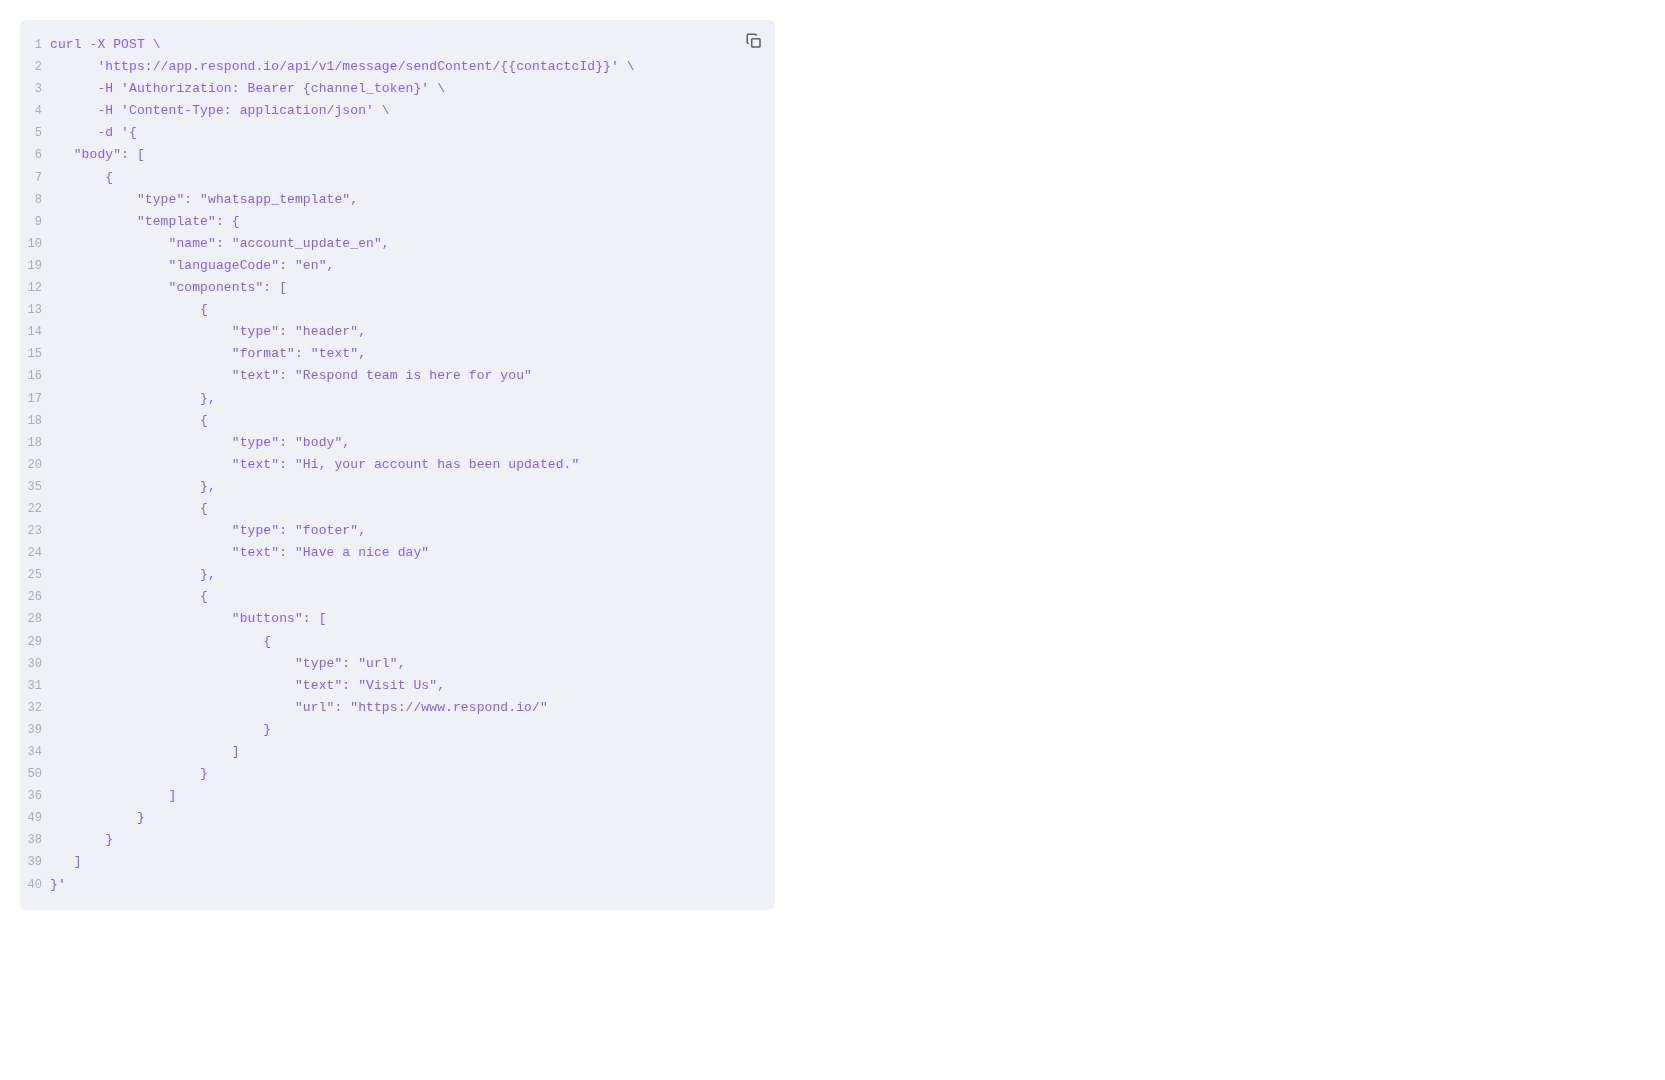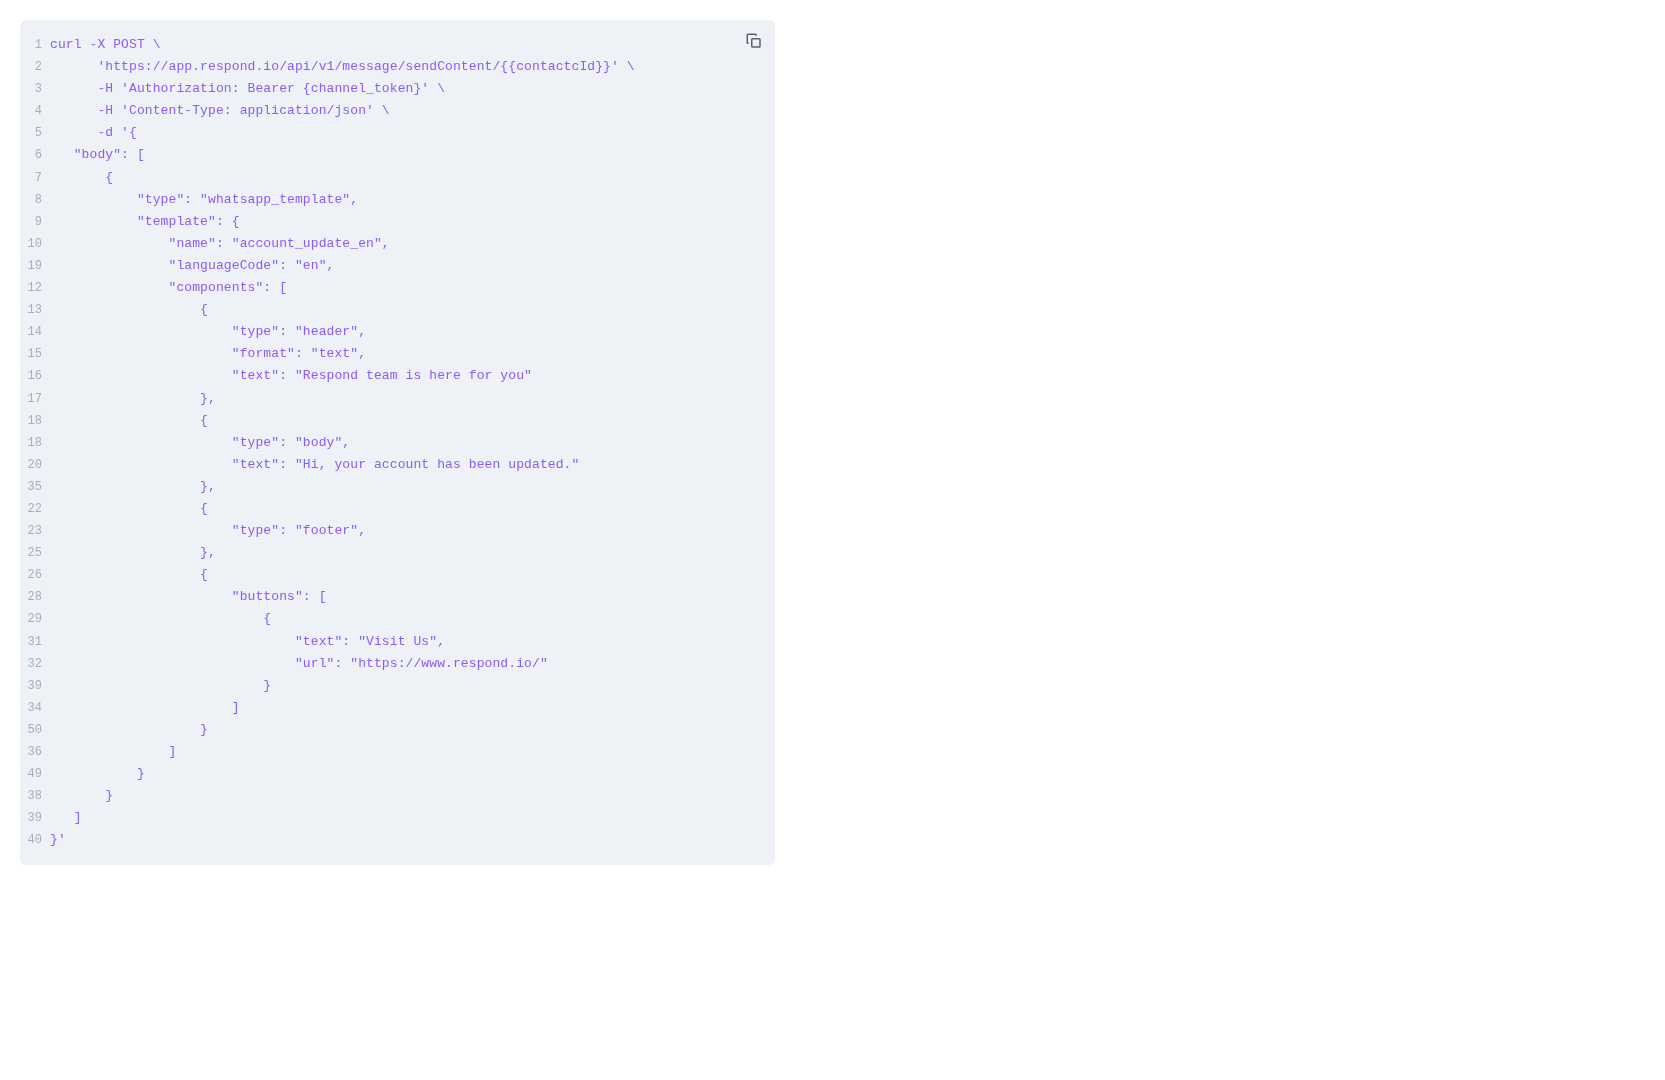--- a/index.html
+++ b/index.html
@@ -152,34 +152,42 @@
       </div>
       <div class="code-line">
         <span class="line-number">22</span>
         <span class="line-content">                   {</span>
       </div>
       <div class="code-line">
         <span class="line-number">23</span>
         <span class="line-content">                       "type": "footer",</span>
       </div>
       <div class="code-line">
+        <span class="line-number">24</span>
+        <span class="line-content">                       "text": "Have a nice day"</span>
+      </div>
+      <div class="code-line">
         <span class="line-number">25</span>
         <span class="line-content">                   },</span>
       </div>
       <div class="code-line">
         <span class="line-number">26</span>
         <span class="line-content">                   {</span>
       </div>
       <div class="code-line">
         <span class="line-number">28</span>
         <span class="line-content">                       "buttons": [</span>
       </div>
       <div class="code-line">
         <span class="line-number">29</span>
         <span class="line-content">                           {</span>
+      </div>
+      <div class="code-line">
+        <span class="line-number">30</span>
+        <span class="line-content">                               "type": "url",</span>
       </div>
       <div class="code-line">
         <span class="line-number">31</span>
         <span class="line-content">                               "text": "Visit Us",</span>
       </div>
       <div class="code-line">
         <span class="line-number">32</span>
         <span class="line-content">                               "url": "https://www.respond.io/"</span>
       </div>
       <div class="code-line">

